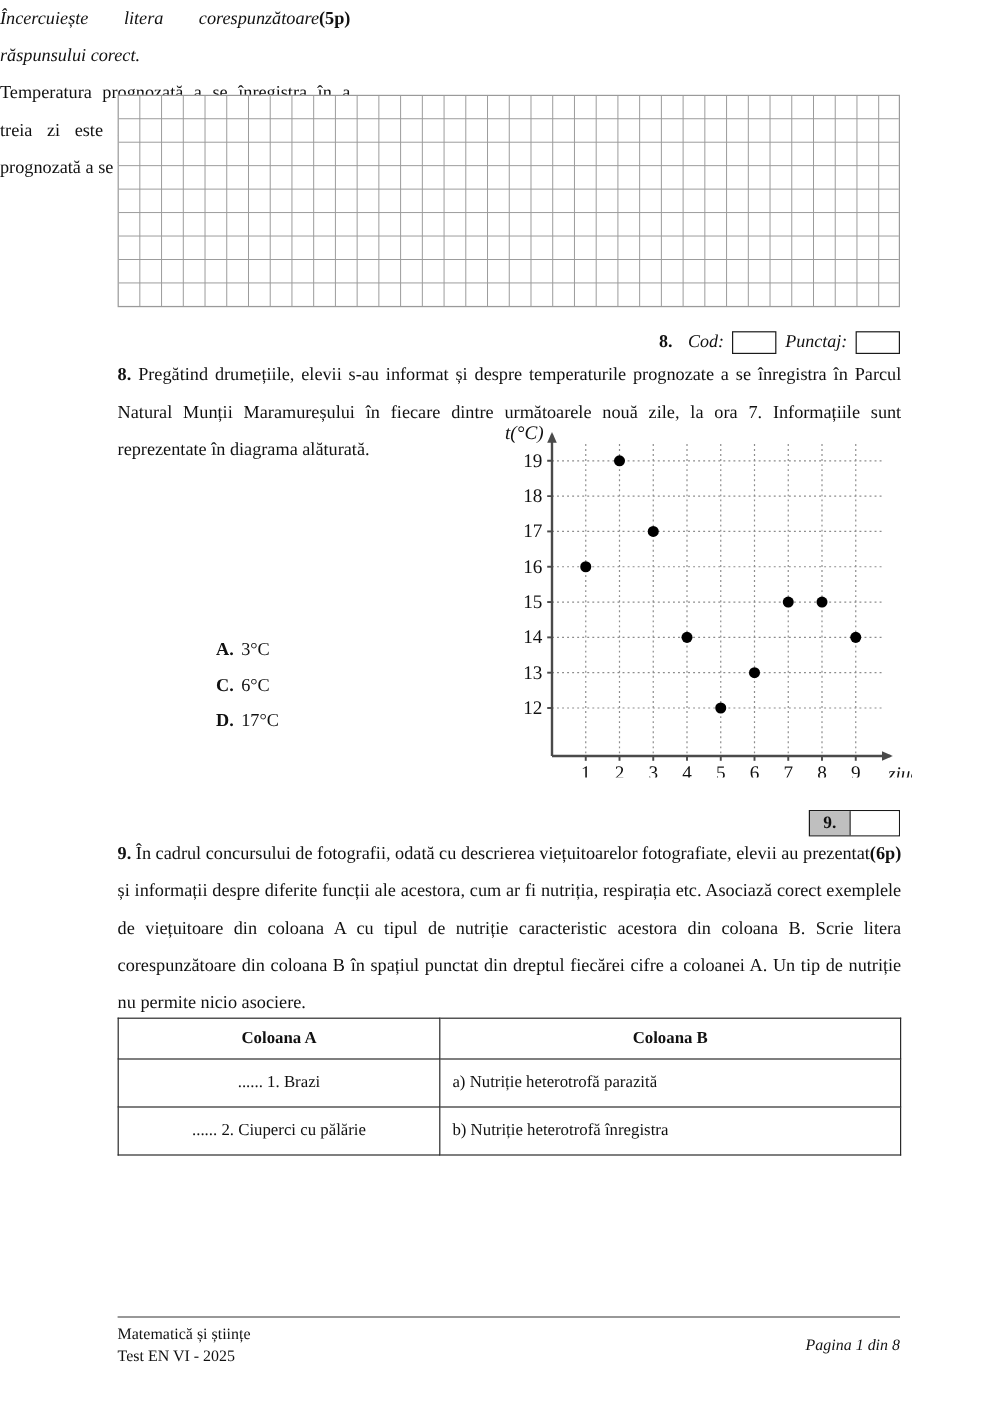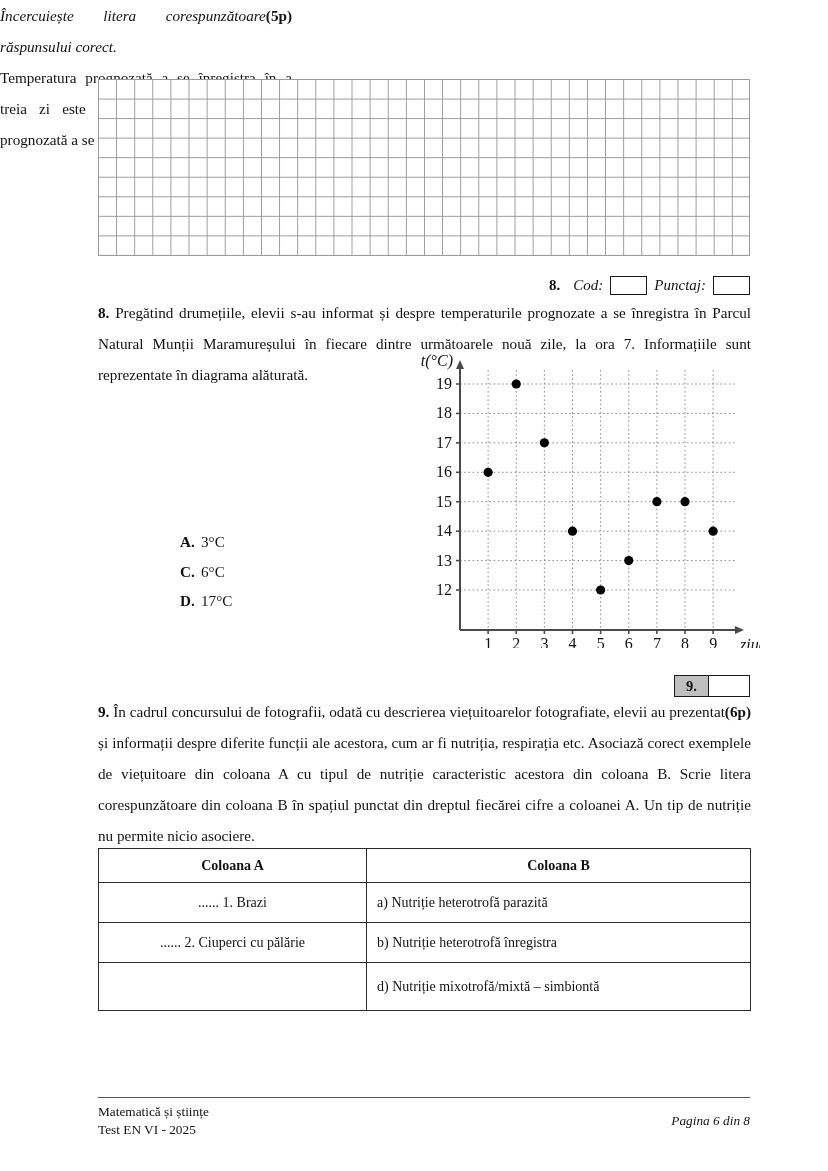--- a/index.html
+++ b/index.html
@@ -347,29 +347,25 @@
     </thead>
     <tbody>
       <tr>
         <td class="cell-a">...... 1. Brazi</td>
         <td class="cell-b">a) Nutriție heterotrofă parazită</td>
       </tr>
       <tr>
         <td class="cell-a">...... 2. Ciuperci cu pălărie</td>
         <td class="cell-b">b) Nutriție heterotrofă înregistra</td>
       </tr>
-      <tr class="row-tall">
-        <td class="cell-a"></td>
-        <td class="cell-b">d) Nutriție mixotrofă/mixtă – simbiontă</td>
-      </tr>
     </tbody>
   </table>
 
   <div class="footer-rule"></div>
   <div class="footer">
     <div class="left">
       <div>Matematică și științe</div>
       <div>Test EN VI - 2025</div>
     </div>
-    <div class="right">Pagina 6 din 8</div>
+    <div class="right">Pagina 1 din 8</div>
   </div>
 
 </div>
 
 </body></html>

